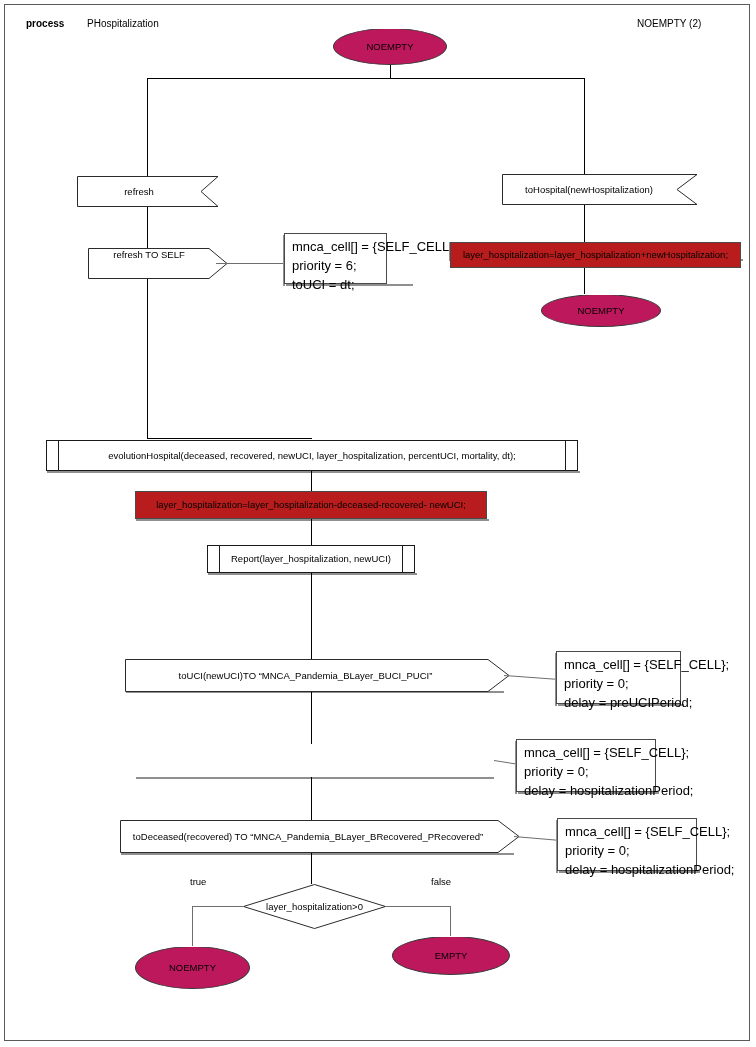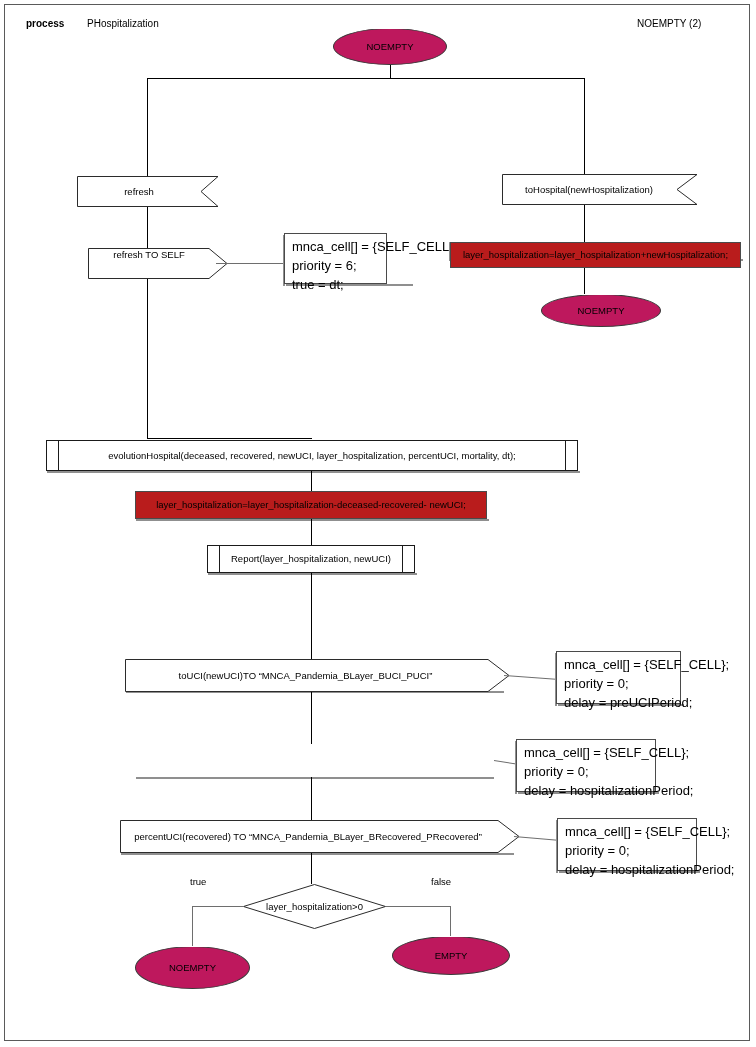--- a/index.html
+++ b/index.html
@@ -187,21 +187,21 @@
     <div class="label" style="padding-right:18px;">refresh TO SELF</div>
   </div>
 
   <div class="hline grey" style="left:216px; top:263px; width:68px; height:1px;"></div>
 
   <div class="shadow" style="left:286px; top:284px; width:127px; height:2px;"></div>
   <div class="shadow" style="left:283px; top:235px; width:2px; height:51px;"></div>
   <div class="comment" style="left:284px; top:233px; width:103px; height:51px;">
     <span class="cline">mnca_cell[] = {SELF_CELL};</span>
     <span class="cline">priority = 6;</span>
-    <span class="cline">true = dt;</span>
+    <span class="cline">toUCI = dt;</span>
   </div>
 
   <div class="vline" style="left:147px; top:279px; width:1px; height:160px;"></div>
   <div class="hline" style="left:147px; top:438px; width:165px; height:1px;"></div>
 
   <div class="node" style="left:502px; top:174px; width:196px; height:31px;">
     <svg class="shape-svg" width="196" height="31" viewBox="0 0 196 31">
       <path d="M0.5,0.5 H195 L175,15.5 L195,30.5 H0.5 Z"></path>
     </svg>
     <div class="label" style="padding-right:22px;">toHospital(newHospitalization)</div>
@@ -271,21 +271,21 @@
     <span class="cline">delay = hospitalizationPeriod;</span>
   </div>
 
   <div class="vline" style="left:311px; top:777px; width:1px; height:43px;"></div>
 
   <div class="shadow" style="left:121px; top:853px; width:393px; height:2px;"></div>
   <div class="node" style="left:120px; top:820px; width:400px; height:33px;">
     <svg class="shape-svg" width="400" height="33" viewBox="0 0 400 33">
       <path d="M0.5,0.5 H378 L399,16.5 L378,32.5 H0.5 Z"></path>
     </svg>
-    <div class="label" style="padding-right:24px;">percentUCI(recovered) TO “MNCA_Pandemia_BLayer_BRecovered_PRecovered”</div>
+    <div class="label" style="padding-right:24px;">toDeceased(recovered) TO “MNCA_Pandemia_BLayer_BRecovered_PRecovered”</div>
   </div>
   <div class="hline grey" style="left:514px; top:836px; width:44px; height:1px; transform:rotate(5deg); transform-origin:left center;"></div>
 
   <div class="shadow" style="left:559px; top:871px; width:141px; height:2px;"></div>
   <div class="shadow" style="left:556px; top:820px; width:2px; height:53px;"></div>
   <div class="comment" style="left:557px; top:818px; width:140px; height:53px;">
     <span class="cline">mnca_cell[] = {SELF_CELL};</span>
     <span class="cline">priority = 0;</span>
     <span class="cline">delay = hospitalizationPeriod;</span>
   </div>

